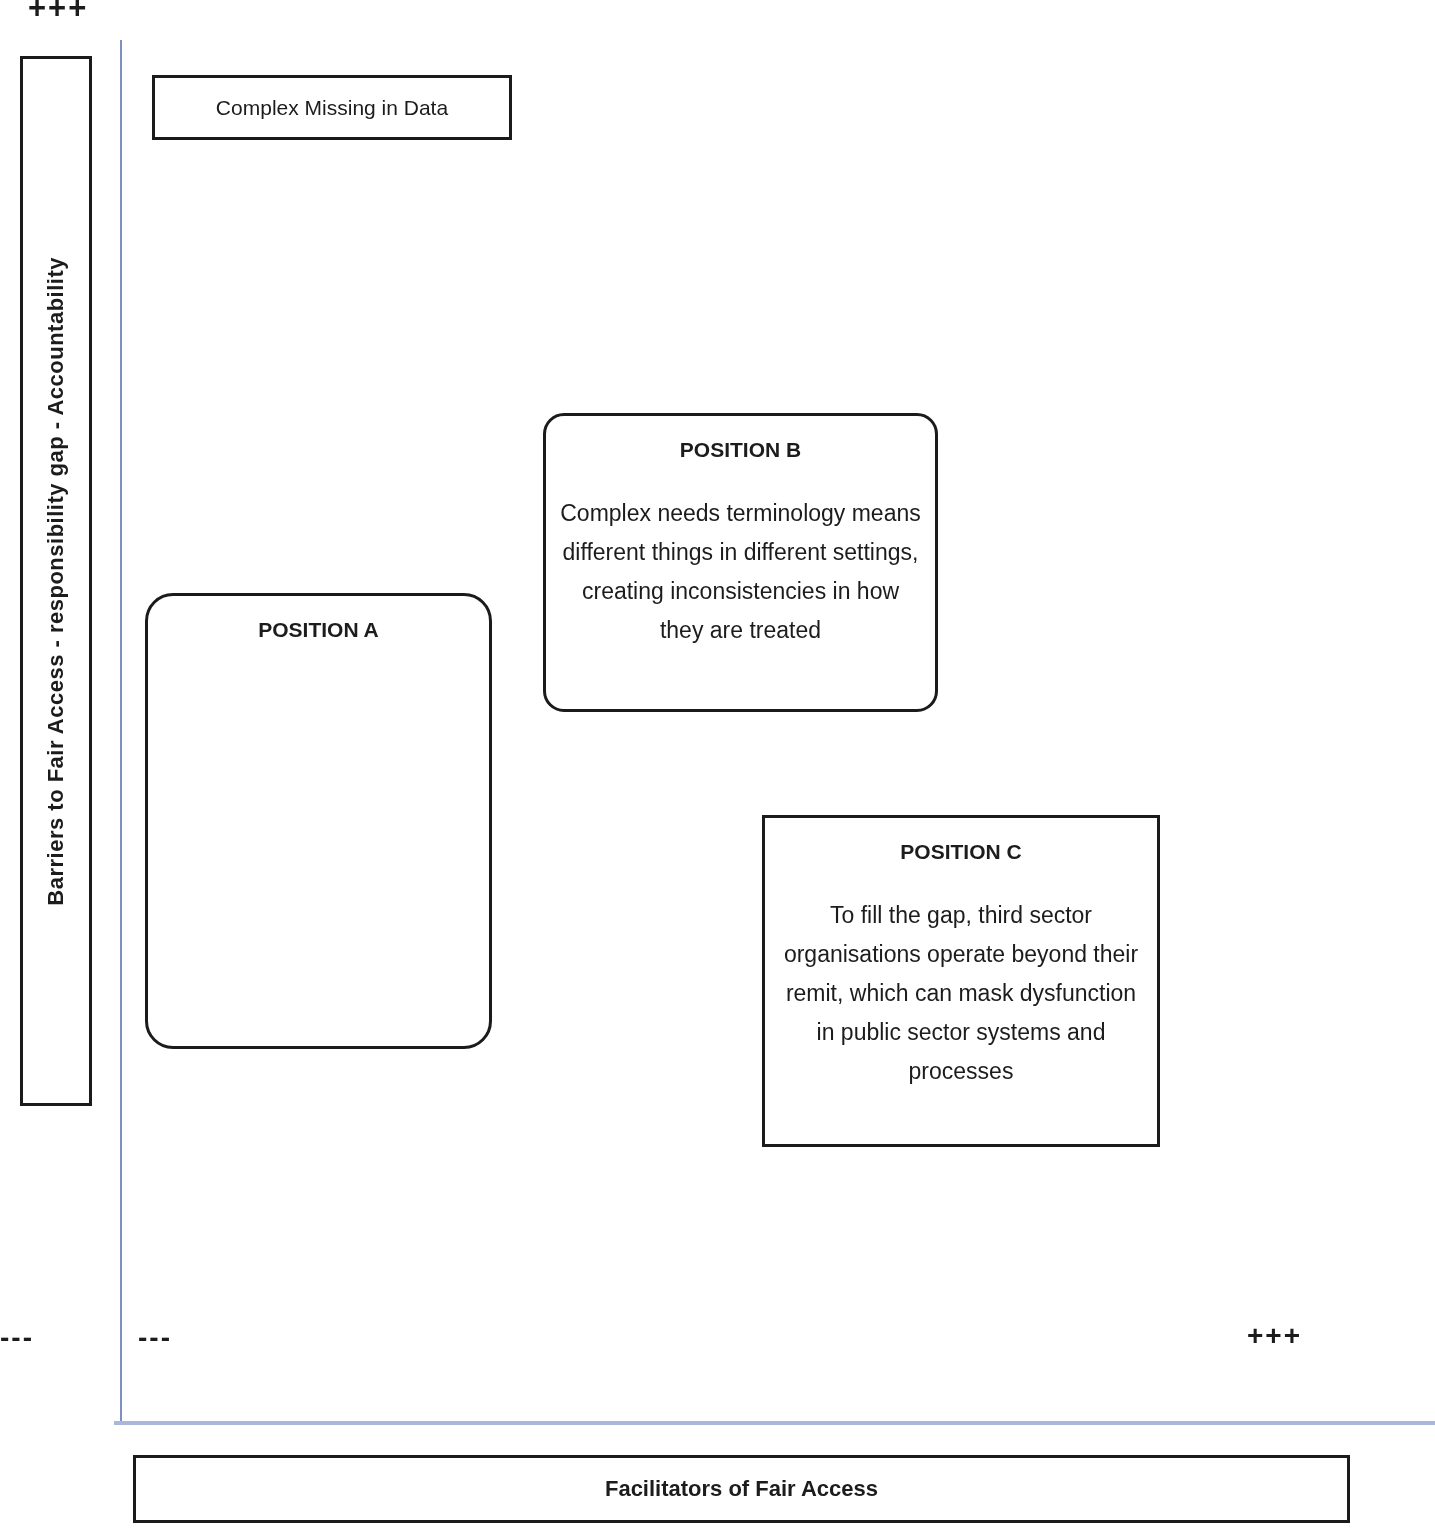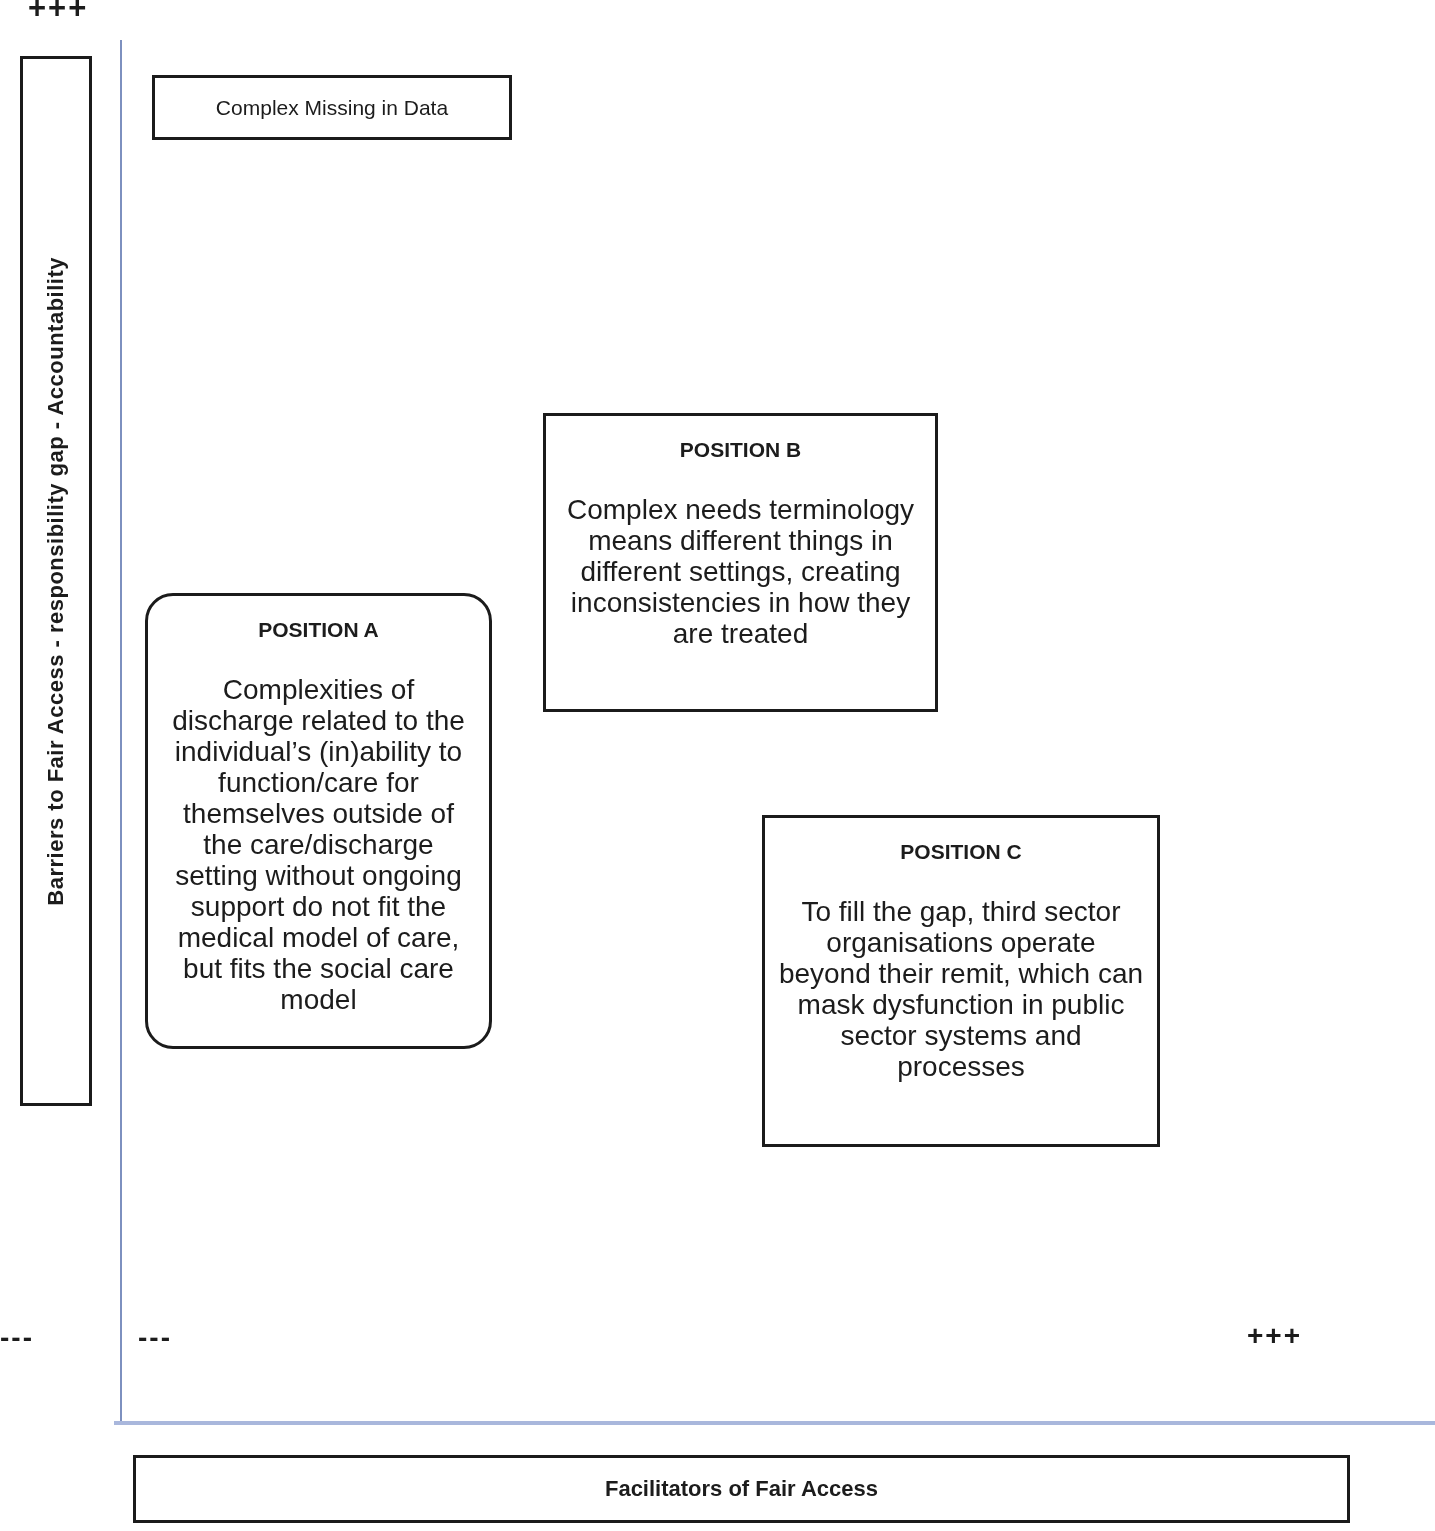--- a/index.html
+++ b/index.html
@@ -77,27 +77,27 @@
   .position-box {
     text-align: center;
     padding: 16px 12px;
   }
   .position-box .pos-title {
     font-weight: bold;
     font-size: 21px;
     margin-top: 6px;
   }
   .position-box .pos-body {
-    font-size: 28px;
-    line-height: 31px;
+    font-size: 23px;
+    line-height: 39px;
     margin-top: 32px;
   }
 
   #pos-a { left: 145px; top: 593px; width: 347px; height: 456px; border-radius: 28px; }
-  #pos-b { left: 543px; top: 413px; width: 395px; height: 299px; }
+  #pos-b { left: 543px; top: 413px; width: 395px; height: 299px; border-radius: 21px; }
   #pos-c { left: 750px; top: 815px; width: 398px; height: 332px; margin-left: 12px; }
 
   #x-label-box {
     left: 133px; top: 1455px;
     width: 1217px; height: 68px;
     display: flex; align-items: center; justify-content: center;
     font-weight: bold;
     font-size: 22px;
     text-align: right;
   }
@@ -121,21 +121,20 @@
     <span>Complex Missing in Data</span>
   </div>
 
   <div id="pos-b" class="outlined-box position-box">
     <div class="pos-title">POSITION B</div>
     <div class="pos-body">Complex needs terminology means different things in different settings, creating inconsistencies in how they are treated</div>
   </div>
 
   <div id="pos-a" class="outlined-box position-box">
     <div class="pos-title">POSITION A</div>
-    <div class="pos-body">Complexities of discharge related to the individual’s (in)ability to function/care for themselves outside of the care/discharge setting without ongoing support do not fit the medical model of care, but fits the social care model</div>
   </div>
 
   <div id="pos-c" class="outlined-box position-box">
     <div class="pos-title">POSITION C</div>
     <div class="pos-body">To fill the gap, third sector organisations operate beyond their remit, which can mask dysfunction in public sector systems and processes</div>
   </div>
 
   <div id="y-bottom-marker" class="marker">---</div>
 
   <div id="x-left-marker" class="marker">---</div>

